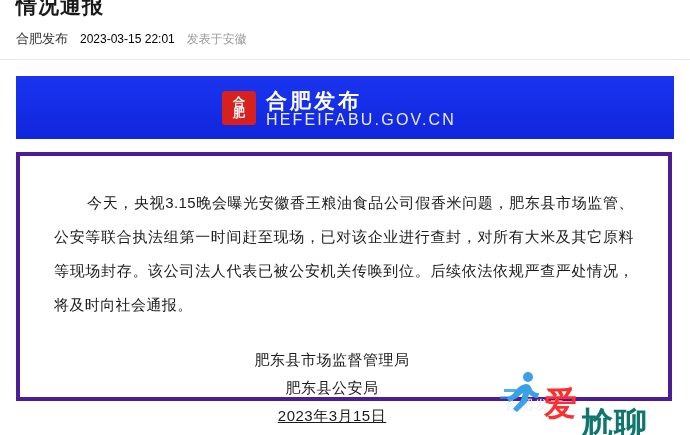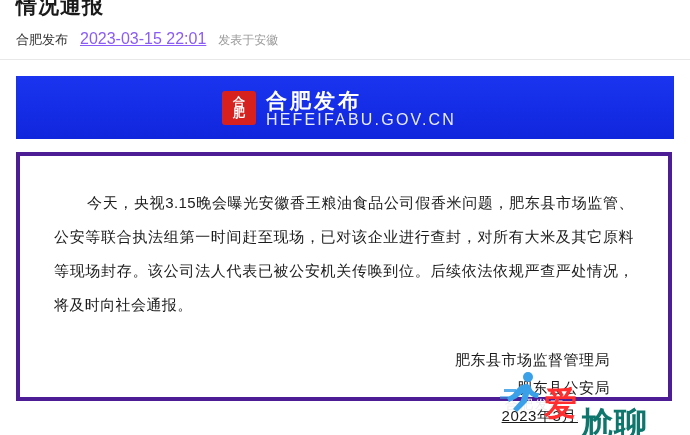--- a/index.html
+++ b/index.html
@@ -35,23 +35,22 @@
     display: flex;
     align-items: baseline;
     gap: 12px;
     white-space: nowrap;
   }
   .meta-source {
     font-size: 13px;
     color: #333;
   }
   .meta-date {
-    font-size: 16px;
-    color: #8b5cf6;
-    text-decoration: underline;
+    font-size: 12px;
+    color: #000000;
   }
   .meta-publish {
     font-size: 12px;
     color: #9a9a9a;
     text-align: right;
   }
   .header-rule {
     position: absolute;
     left: 0;
     right: 0;
@@ -136,21 +135,21 @@
     text-align: justify;
     text-justify: inter-ideograph;
     letter-spacing: 0.4px;
   }
   .notice-body p {
     margin: 0;
     text-indent: 2.2em;
   }
   .sign-block {
     margin-top: 24px;
-    text-align: right;
+    text-align: center;
     padding-right: 24px;
     font-size: 15px;
     line-height: 28px;
     color: #1b1b1b;
     letter-spacing: 0.5px;
   }
   .sign-block div { white-space: nowrap; }
   .sign-date { position: relative; text-decoration: underline; }
 
   

